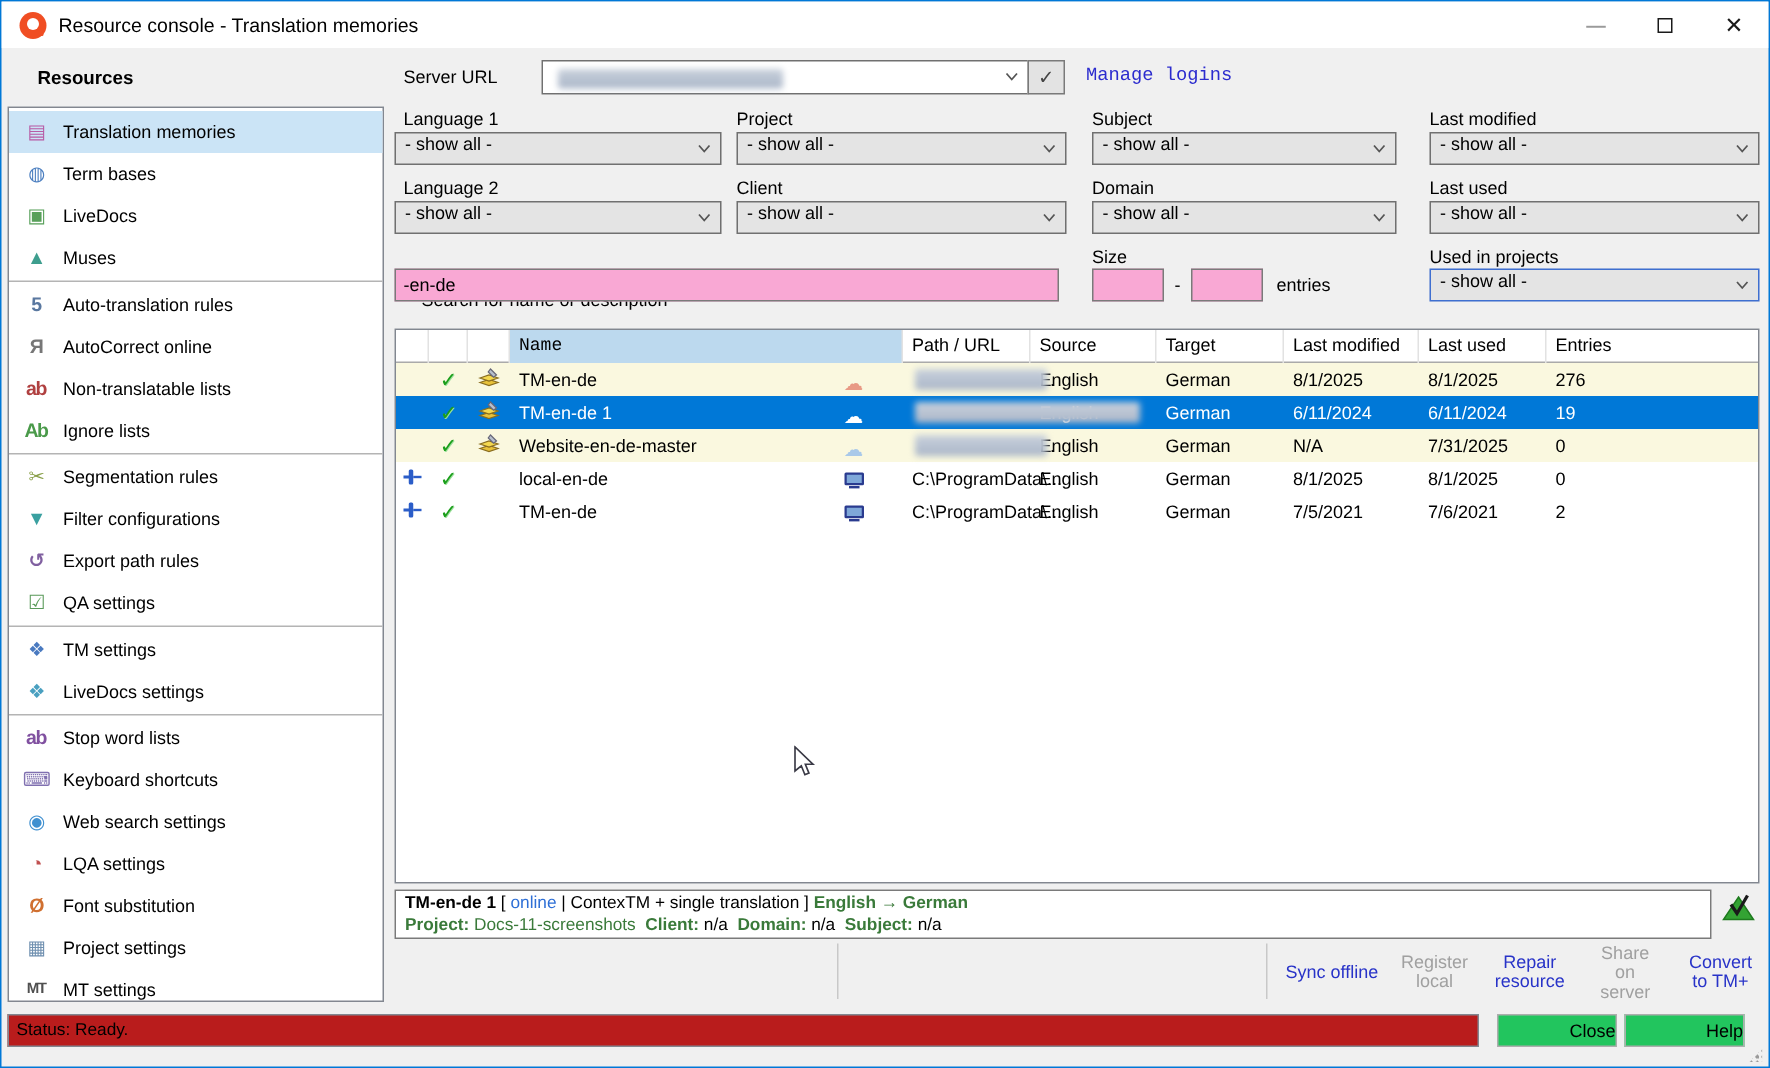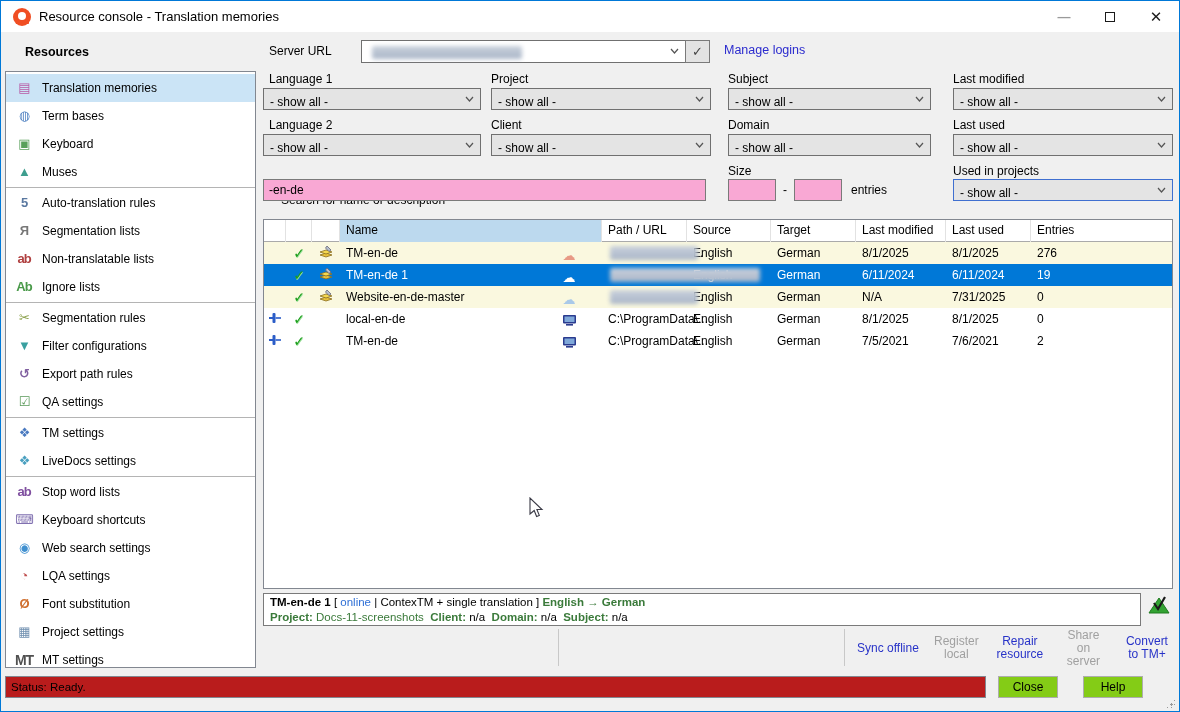--- a/index.html
+++ b/index.html
@@ -23,36 +23,36 @@
   .res-heading { position:absolute; left:24px; top:44px; font-weight:bold; font-size:12.5px; }
   .sidebar { position:absolute; left:4px; top:70px; width:251px; height:597px; background:#fff; border:1px solid #828790; padding-top:2px; }
   .side-item { height:28px; display:flex; align-items:center; padding-left:8px; cursor:default; }
   .side-item.sel { background:#cbe4f6; }
   .si-icon { width:20px; height:18px; margin-right:8px; text-align:center; font-size:13px; font-weight:bold; line-height:18px; overflow:hidden; letter-spacing:-1px; }
   .si-label { font-size:12px; white-space:nowrap; }
   .side-divider { height:1px; background:#b4b4b4; margin:1px 0; }
 
   
   .lbl { position:absolute; font-size:12px; white-space:nowrap; }
-  .combo { position:absolute; height:22px; background:#e4e4e4; border:1px solid #707070; display:flex; align-items:flex-end; padding-left:6px; font-size:12px; }
+  .combo { position:absolute; height:22px; background:#e4e4e4; border:1px solid #707070; display:flex; align-items:flex-start; padding-left:6px; font-size:12px; }
   .combo .chev { position:absolute; right:6px; top:7px; width:9px; height:6px; }
   .combo.white { background:#fff; }
   .combo.focus { border:1px solid #3f6fd0; }
   .tbox { position:absolute; height:22px; background:#f9a8d4; border:1px solid #7a7a7a; font-size:12px; padding:3px 5px; font-family:inherit; }
   .check-btn { position:absolute; left:684px; top:39px; width:25px; height:23px; background:#e3e3e3; border:1px solid #7a7a7a; text-align:center; line-height:21px; color:#444; font-size:13px; }
-  .link { color:#2b2bce; text-decoration:none; font-size:12.5px; }
+  .link { color:#2b2bce; text-decoration:none; font-size:12.5px;font-family:Liberation Mono, monospace; }
   .blurblob { background:linear-gradient(#c9d1dc,#aab6c8); filter:blur(2px); border-radius:2px; }
   .srv-blur { position:absolute; left:10px; top:5px; width:150px; height:13px; }
 
   
   .table { position:absolute; left:262px; top:218px; width:910px; height:370px; background:#fff; border:1px solid #828790; overflow:hidden; }
   .trow, .thead { display:grid; grid-template-columns:22px 26px 28px 262px 85px 84px 85px 90px 85px 143px; height:22px; align-items:center; }
   .thead { border-bottom:1px solid #aaa; background:#fff; }
   .thead .hcell { height:22px; line-height:21px; padding-left:6px; border-right:1px solid #e2e2e2; font-size:12px; white-space:nowrap; overflow:hidden; }
-  .thead .hname { background:#bcd9ee; }
+  .thead .hname { background:#bcd9ee;font-family:Liberation Mono, monospace; }
   .trow { font-size:12px; }
   .trow.yellow { background:#faf8df; }
   .trow.selrow { background:#0078d7; color:#fff; }
   .cell { padding-left:6px; white-space:nowrap; overflow:visible; }
   .c-center { text-align:center; padding-left:0; }
   .chk { color:#1b9e1b; font-weight:bold; font-size:14px; text-shadow:0.5px 0.5px 0 #9adf9a; }
   .c-name { position:relative; padding-left:6px; }
   .loc-slot { position:absolute; right:24px; top:1px; width:18px; height:18px; text-align:center; }
   .cloud-g { font-size:13px; line-height:18px; }
   .c-path { position:relative; }
@@ -69,21 +69,21 @@
 
   
   .tgroup { position:absolute; top:630px; height:34px; display:flex; align-items:center; }
   .tbtn { color:#2833c8; text-align:center; font-size:12px; line-height:13px; cursor:default; white-space:nowrap; }
   .tbtn.two { white-space:normal; }
   .tbtn.dis { color:#a0a0a0; }
   .tsep { position:absolute; top:628px; width:1px; height:37px; background:#c8c8c8; }
 
   
   .statusbox { position:absolute; left:4px; top:675px; width:981px; height:22px; background:#b91c1c; border:1px solid #828790; font-size:11.5px; line-height:20px; padding-left:5px; }
-  .btn { position:absolute; top:675px; width:60px; height:22px; background:#84cc16; border:1px solid #adadad; font-size:12px; text-align:center; line-height:20px; }
+  .btn { position:absolute; top:675px; width:80px; height:22px; background:#22c55e; border:1px solid #adadad; font-size:12px; text-align:right; line-height:20px; }
   .grip { position:absolute; right:4px; bottom:3px; width:9px; height:9px;
           background-image:radial-gradient(circle at 1.5px 1.5px,#9a9a9a 1.2px,transparent 1.3px);
           background-size:4px 4px; clip-path:polygon(100% 0,100% 100%,0 100%); }
 
   .cursor { position:absolute; left:528px; top:496px; z-index:50; }
 </style>
 </head>
 <body>
 
 <div id="win">
@@ -103,34 +103,34 @@
     <div class="side-item sel">
       <span class="si-icon" style="color: rgb(184, 92, 166);">▤</span>
       <span class="si-label">Translation memories</span>
     </div>
     <div class="side-item">
       <span class="si-icon" style="color: rgb(76, 127, 192);">◍</span>
       <span class="si-label">Term bases</span>
     </div>
     <div class="side-item">
       <span class="si-icon" style="color: rgb(88, 160, 90);">▣</span>
-      <span class="si-label">Keyboard</span>
+      <span class="si-label">LiveDocs</span>
     </div>
     <div class="side-item">
       <span class="si-icon" style="color: rgb(62, 158, 142);">▲</span>
       <span class="si-label">Muses</span>
     </div>
     <div class="side-divider"></div>
     <div class="side-item">
       <span class="si-icon" style="color: rgb(90, 120, 160);">5</span>
       <span class="si-label">Auto-translation rules</span>
     </div>
     <div class="side-item">
       <span class="si-icon" style="color: rgb(119, 119, 119);">Я</span>
-      <span class="si-label">Segmentation lists</span>
+      <span class="si-label">AutoCorrect online</span>
     </div>
     <div class="side-item">
       <span class="si-icon" style="color: rgb(176, 64, 64);">ab</span>
       <span class="si-label">Non-translatable lists</span>
     </div>
     <div class="side-item">
       <span class="si-icon" style="color: rgb(74, 154, 74);">Ab</span>
       <span class="si-label">Ignore lists</span>
     </div>
     <div class="side-divider"></div>
@@ -178,21 +178,21 @@
     </div>
     <div class="side-item">
       <span class="si-icon" style="color: rgb(208, 112, 48);">Ø</span>
       <span class="si-label">Font substitution</span>
     </div>
     <div class="side-item">
       <span class="si-icon" style="color: rgb(112, 144, 176);">▦</span>
       <span class="si-label">Project settings</span>
     </div>
     <div class="side-item">
-      <span class="si-icon" style="font-size: 14px; color: rgb(80, 80, 80);">MT</span>
+      <span class="si-icon" style="font-size: 10px; color: rgb(80, 80, 80);">MT</span>
       <span class="si-label">MT settings</span>
     </div>
   </div>
 
   <span class="lbl" style="left:268px; top:43px;">Server URL</span>
   <div class="combo white" style="left:360px; top:39px; width:325px; height:23px;">
     <span class="srv-blur blurblob"></span>
     <svg class="chev" viewBox="0 0 9 6">
         <polyline points="1,1 4.5,5 8,1" fill="none" stroke="#555" stroke-width="1.2"></polyline>
       </svg>

